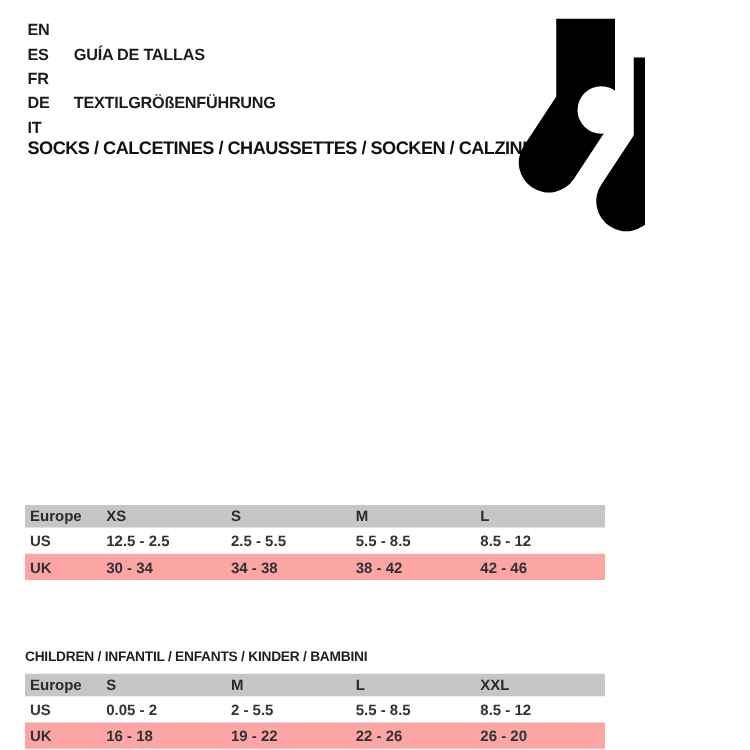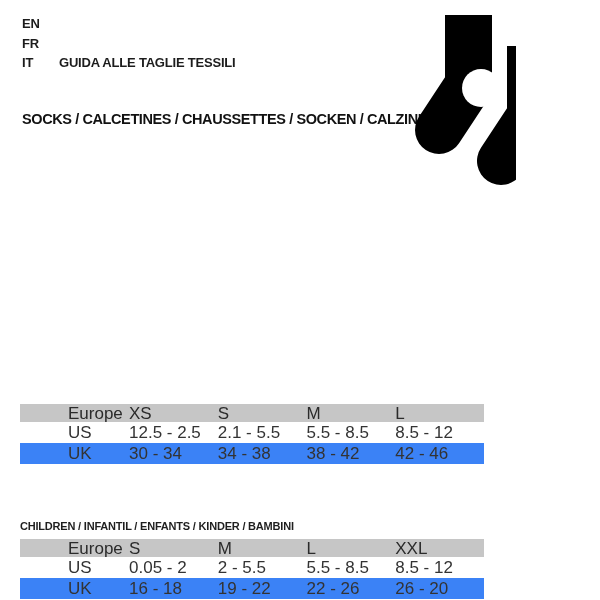--- a/index.html
+++ b/index.html
@@ -55,49 +55,55 @@
   }
   .tb1 .table-title { margin-bottom: 9px; }
   .tb2 .table-title { margin-bottom: 6px; }
 
   .grid-table { width: 464px; }
   .trow {
     display: grid;
     grid-template-columns: 65px 1fr 1fr 1fr 1fr;
     align-items: center;
     height: 21px;
-    font-size: 17px;
-    font-weight: normal;
+    font-size: 12px;
+    font-weight: bold;
     color: #333333;
-    padding-left: 44px;
   }
   .trow.head {
     height: 18px;
     background: #c6c6c6;
     color: #2b2b2b;
   }
-  .trow.alt { background: #3b82f6; }
+  .trow.alt { background: #fca5a5; }
   .cell { white-space: nowrap; }
   .cell.first { text-align: left; padding-left: 4px; }
 </style>
 </head>
 <body>
 
 <div class="page">
 
   <div class="lang-list">
     <div class="lang-row">
       <span class="lang-code">EN</span>
     </div>
     <div class="lang-row">
+      <span class="lang-code">ES</span>
+      <span class="lang-label">GUÍA DE TALLAS</span>
+    </div>
+    <div class="lang-row">
       <span class="lang-code">FR</span>
     </div>
     <div class="lang-row">
+      <span class="lang-code">DE</span>
+      <span class="lang-label">TEXTILGRÖßENFÜHRUNG</span>
+    </div>
+    <div class="lang-row">
       <span class="lang-code">IT</span>
-      <span class="lang-label">GUIDA ALLE TAGLIE TESSILI</span>
     </div>
   </div>
 
   <div class="category-line">SOCKS / CALCETINES / CHAUSSETTES / SOCKEN / CALZINI</div>
 
   <svg class="socks-icon" width="170" height="185" viewBox="398 5 170 185" xmlns="http://www.w3.org/2000/svg">
     <defs>
       <g id="sock">
         <rect x="445" y="15" width="47" height="78" fill="#000000"></rect>
         <line x1="468" y1="86" x2="439" y2="130" stroke="#000000" stroke-width="48" stroke-linecap="round"></line>
@@ -113,21 +119,21 @@
       <div class="trow head">
         <span class="cell first">Europe</span>
         <span class="cell">XS</span>
         <span class="cell">S</span>
         <span class="cell">M</span>
         <span class="cell">L</span>
       </div>
       <div class="trow">
         <span class="cell first">US</span>
         <span class="cell">12.5 - 2.5</span>
-        <span class="cell">2.1 - 5.5</span>
+        <span class="cell">2.5 - 5.5</span>
         <span class="cell">5.5 - 8.5</span>
         <span class="cell">8.5 - 12</span>
       </div>
       <div class="trow alt">
         <span class="cell first">UK</span>
         <span class="cell">30 - 34</span>
         <span class="cell">34 - 38</span>
         <span class="cell">38 - 42</span>
         <span class="cell">42 - 46</span>
       </div>

